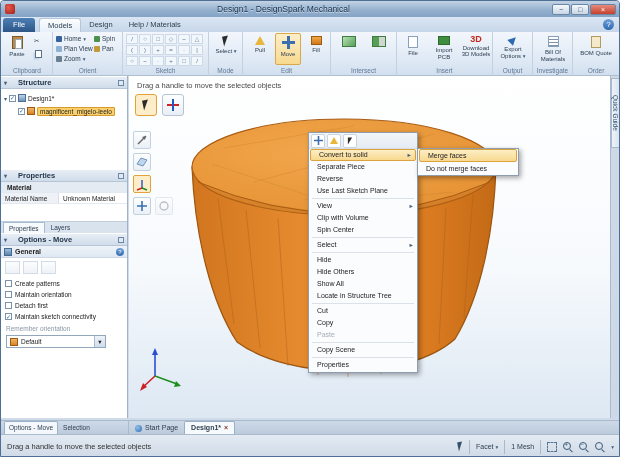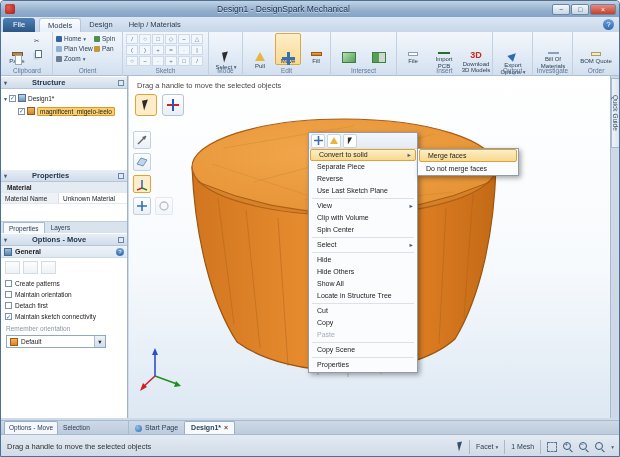--- a/index.html
+++ b/index.html
@@ -29,21 +29,21 @@
   .help-circle { position:absolute; right:5px; top:2px; width:11px; height:11px; border-radius:50%;
                  background:linear-gradient(#6fa0d8,#2f6ab0); color:#fff; font-size:8px; text-align:center; line-height:11px; }
 
   
   .ribbon { position:absolute; top:31px; left:0; right:0; height:44px;
             background:linear-gradient(#f3f7fc,#dde8f4 70%,#d2dfee); border-bottom:1px solid #aebfd2; }
   .grp { position:absolute; top:0; height:44px; border-right:1px solid #c2d0e0; }
   .grp-label { position:absolute; bottom:1px; left:0; right:0; height:8px; font-size:6.5px; color:#5f7896; text-align:center; }
   .bigbtn { position:absolute; top:1px; height:32px; display:flex; flex-direction:column; align-items:center;
             justify-content:flex-start; gap:2px; font-size:6px; line-height:6.5px; text-align:center; color:#2c3e50;
-            border:1px solid transparent; border-radius:2px; padding-top:18px; }
+            border:1px solid transparent; border-radius:2px; padding-top:2px; }
   .bigbtn.active { background:linear-gradient(#fdeec9,#f8d98f); border-color:#d8a948; }
   .mini { position:absolute; display:flex; gap:2px; align-items:center; font-size:6.5px; white-space:nowrap; color:#2c3e50; }
   .mini-ic { width:6px; height:6px; display:inline-block; border-radius:1px; }
   .caret { font-size:5.5px; color:#44607e; }
 
   .ic-paste { width:11px; height:13px; background:#b98b4a; border:1px solid #7d5a28; position:relative; }
   .ic-paste::after { content:""; position:absolute; left:2px; top:2px; width:5px; height:8px; background:#fff; border:1px solid #9ab; }
   .ic-copy { width:7px; height:8px; border:1px solid #55718f; background:#fff; box-shadow:-2px 2px 0 -0.5px #c8d6e4; }
   .ic-cursor { width:0; height:0; border-top:10px solid #2b2b2b; border-right:6px solid transparent; transform:rotate(-12deg); }
   .ic-pull { width:0; height:0; border-left:5px solid transparent; border-right:5px solid transparent; border-bottom:9px solid #e8b63c; }
@@ -61,21 +61,21 @@
   .ic-list { width:11px; height:11px; border:1px solid #8aa0b8;
              background:repeating-linear-gradient(#fff,#fff 2px,#7d93ab 2px,#7d93ab 3px); }
   .ic-doc { width:10px; height:12px; background:#f4e9c8; border:1px solid #b09c5e; }
   .sk { display:inline-block; width:12px; height:10px; margin:0 0 1px 1px; border:1px solid #cdd9e6;
         background:#f2f7fc; font-size:6px; line-height:9px; text-align:center; color:#54718e; }
 
   
   .left { position:absolute; top:75px; left:0; width:127px; bottom:38px; background:#fff; border-right:1px solid #9fb2c6; }
   .sec-hdr { position:absolute; left:0; right:0; height:13px; background:linear-gradient(#e8eef6,#cfdcea);
              border-top:1px solid #fff; border-bottom:1px solid #b7c6d6; font-size:7.5px; font-weight:bold;
-             color:#24364b; line-height:12px; padding-left:31px; }
+             color:#24364b; line-height:12px; padding-left:17px; }
   .sec-hdr .hd-arrow { position:absolute; left:3px; top:0; font-size:6px; color:#44607e; }
   .pin { position:absolute; right:3px; top:3px; width:6px; height:6px; border:1px solid #6e87a3; background:#dfe9f4; }
   .tree-row { position:absolute; left:0; right:0; height:12px; display:flex; align-items:center; gap:2px;
               font-size:6.5px; padding-left:3px; }
   .tree-row.child { padding-left:17px; }
   .expander { font-size:6px; color:#44607e; }
   .cb { width:7px; height:7px; border:1px solid #7f93a8; background:#fff; display:inline-flex; align-items:center;
         justify-content:center; flex:none; }
   .cb .tick { display:none; font-size:6px; color:#2f6ab0; line-height:6px; }
   .cb.checked .tick { display:block; }

